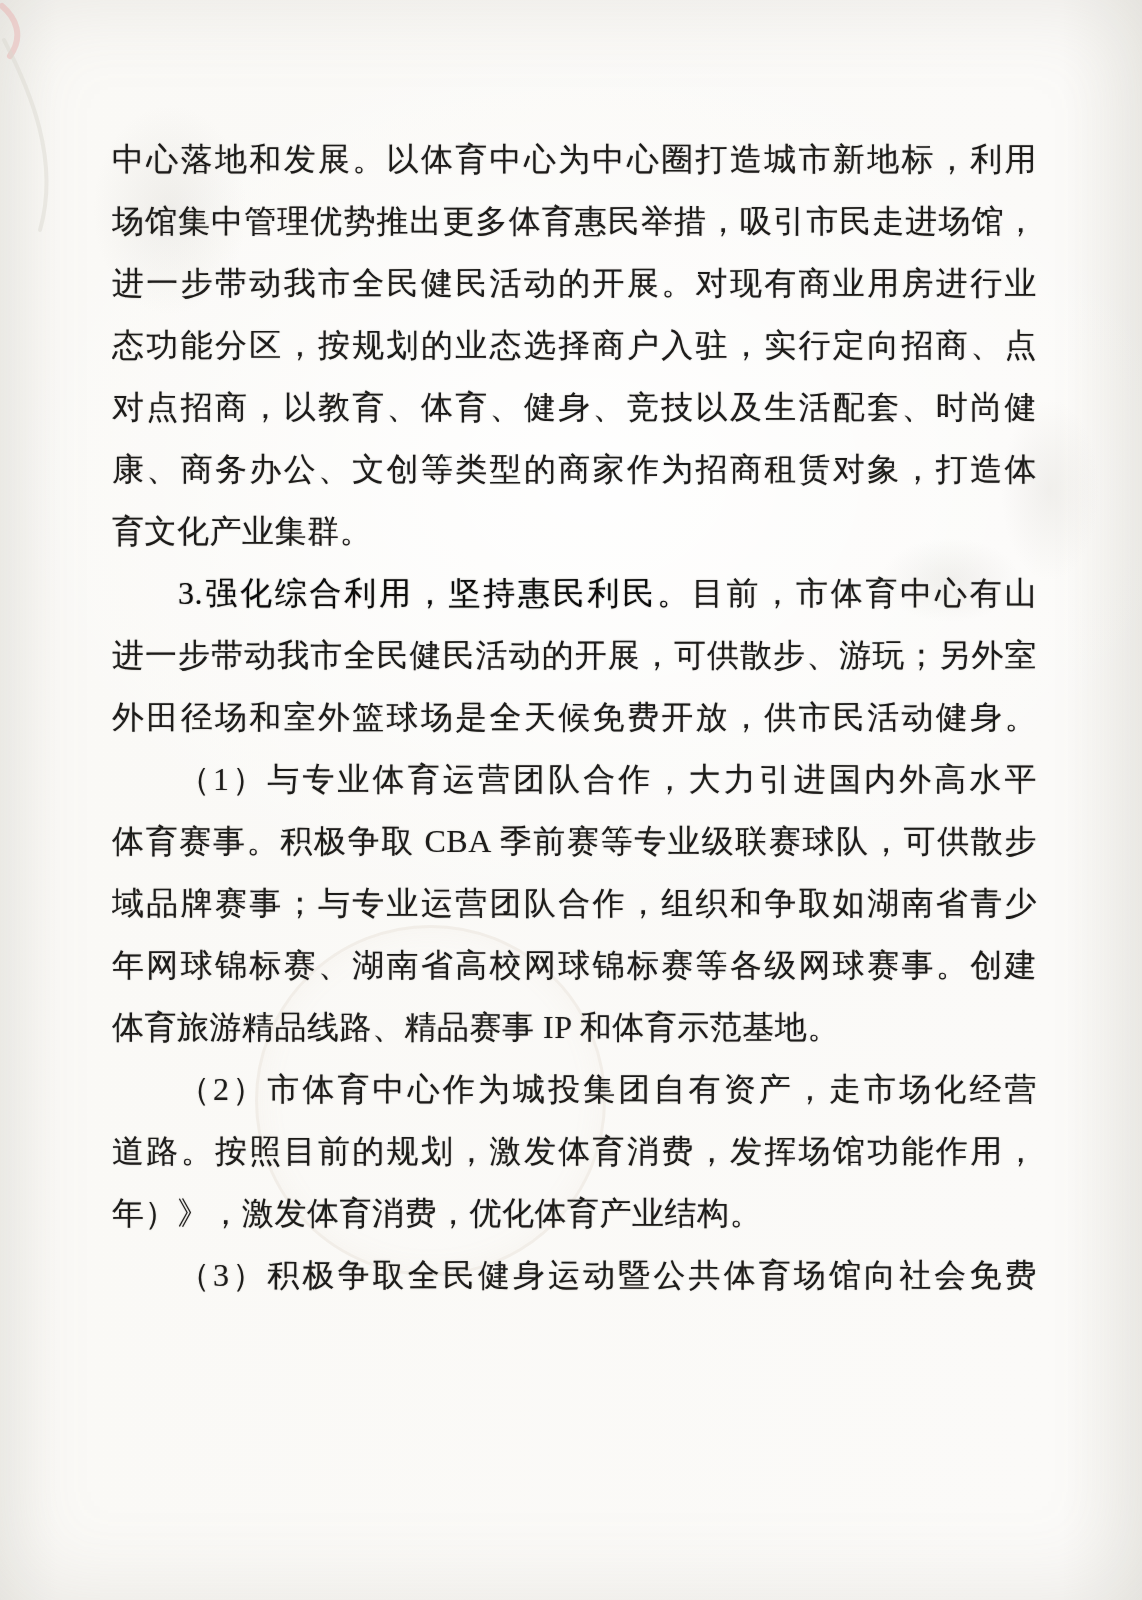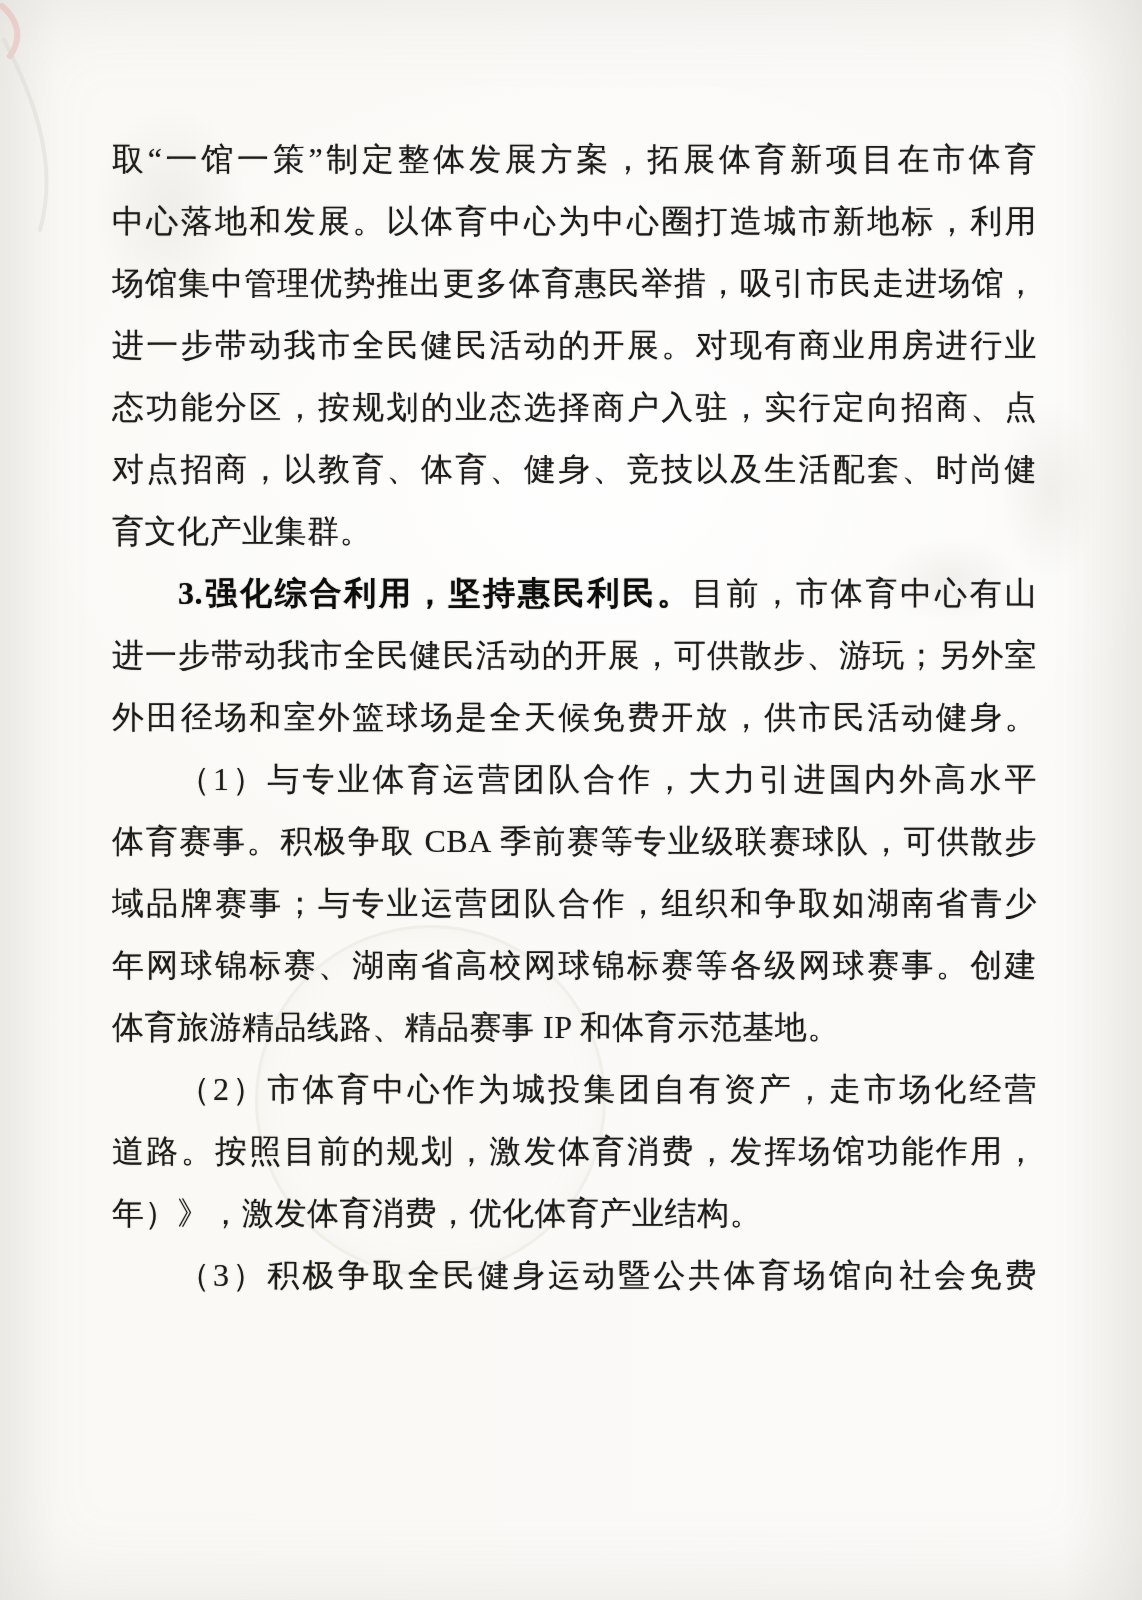--- a/index.html
+++ b/index.html
@@ -40,21 +40,21 @@
     text-shadow: 0 0 1.2px rgba(55,50,45,0.5);
   }
   .line.short {
     text-align-last: left;
   }
   .line.indent {
     text-indent: 66px;
   }
   .seg { font-weight: normal; }
   .seg.bold {
-    font-weight: bold;
+    font-weight: normal;
     color: #0d0d0c;
     text-shadow: 0 0 1.4px rgba(20,18,16,0.55);
   }
   .stamp-watermark {
     position: absolute;
     left: 255px;
     top: 925px;
     width: 345px;
     height: 345px;
     border-radius: 50%;
@@ -88,26 +88,26 @@
     <path d="M2,6 C16,18 24,36 10,56" fill="none" stroke="#e89a9a" stroke-width="6" stroke-linecap="round" opacity="0.35"></path>
     <path d="M4,40 C30,90 60,160 40,230" fill="none" stroke="#d9d6cf" stroke-width="4" stroke-linecap="round" opacity="0.45"></path>
   </svg>
   <div class="smudge s1"></div>
   <div class="smudge s2"></div>
   <div class="smudge s3"></div>
   <div class="stamp-watermark"></div>
 
   <div class="textblock">
       <div class="paragraph">
-        <div class="line"><span class="seg">取“一馆一策”制定整体发展方案，拓展体育新项目在市体育</span></div>
         <div class="line"><span class="seg">中心落地和发展。以体育中心为中心圈打造城市新地标，利用</span></div>
         <div class="line"><span class="seg">场馆集中管理优势推出更多体育惠民举措，吸引市民走进场馆，</span></div>
         <div class="line"><span class="seg">进一步带动我市全民健民活动的开展。对现有商业用房进行业</span></div>
         <div class="line"><span class="seg">态功能分区，按规划的业态选择商户入驻，实行定向招商、点</span></div>
         <div class="line"><span class="seg">对点招商，以教育、体育、健身、竞技以及生活配套、时尚健</span></div>
+        <div class="line"><span class="seg">康、商务办公、文创等类型的商家作为招商租赁对象，打造体</span></div>
         <div class="line short"><span class="seg">育文化产业集群。</span></div>
       </div>
       <div class="paragraph">
         <div class="line indent"><span class="seg bold">3.强化综合利用，坚持惠民利民。</span><span class="seg">目前，市体育中心有山</span></div>
         <div class="line"><span class="seg">进一步带动我市全民健民活动的开展，可供散步、游玩；另外室</span></div>
         <div class="line"><span class="seg">外田径场和室外篮球场是全天候免费开放，供市民活动健身。</span></div>
       </div>
       <div class="paragraph">
         <div class="line indent"><span class="seg">（1）与专业体育运营团队合作，大力引进国内外高水平</span></div>
         <div class="line"><span class="seg">体育赛事。积极争取 CBA 季前赛等专业级联赛球队，可供散步</span></div>

